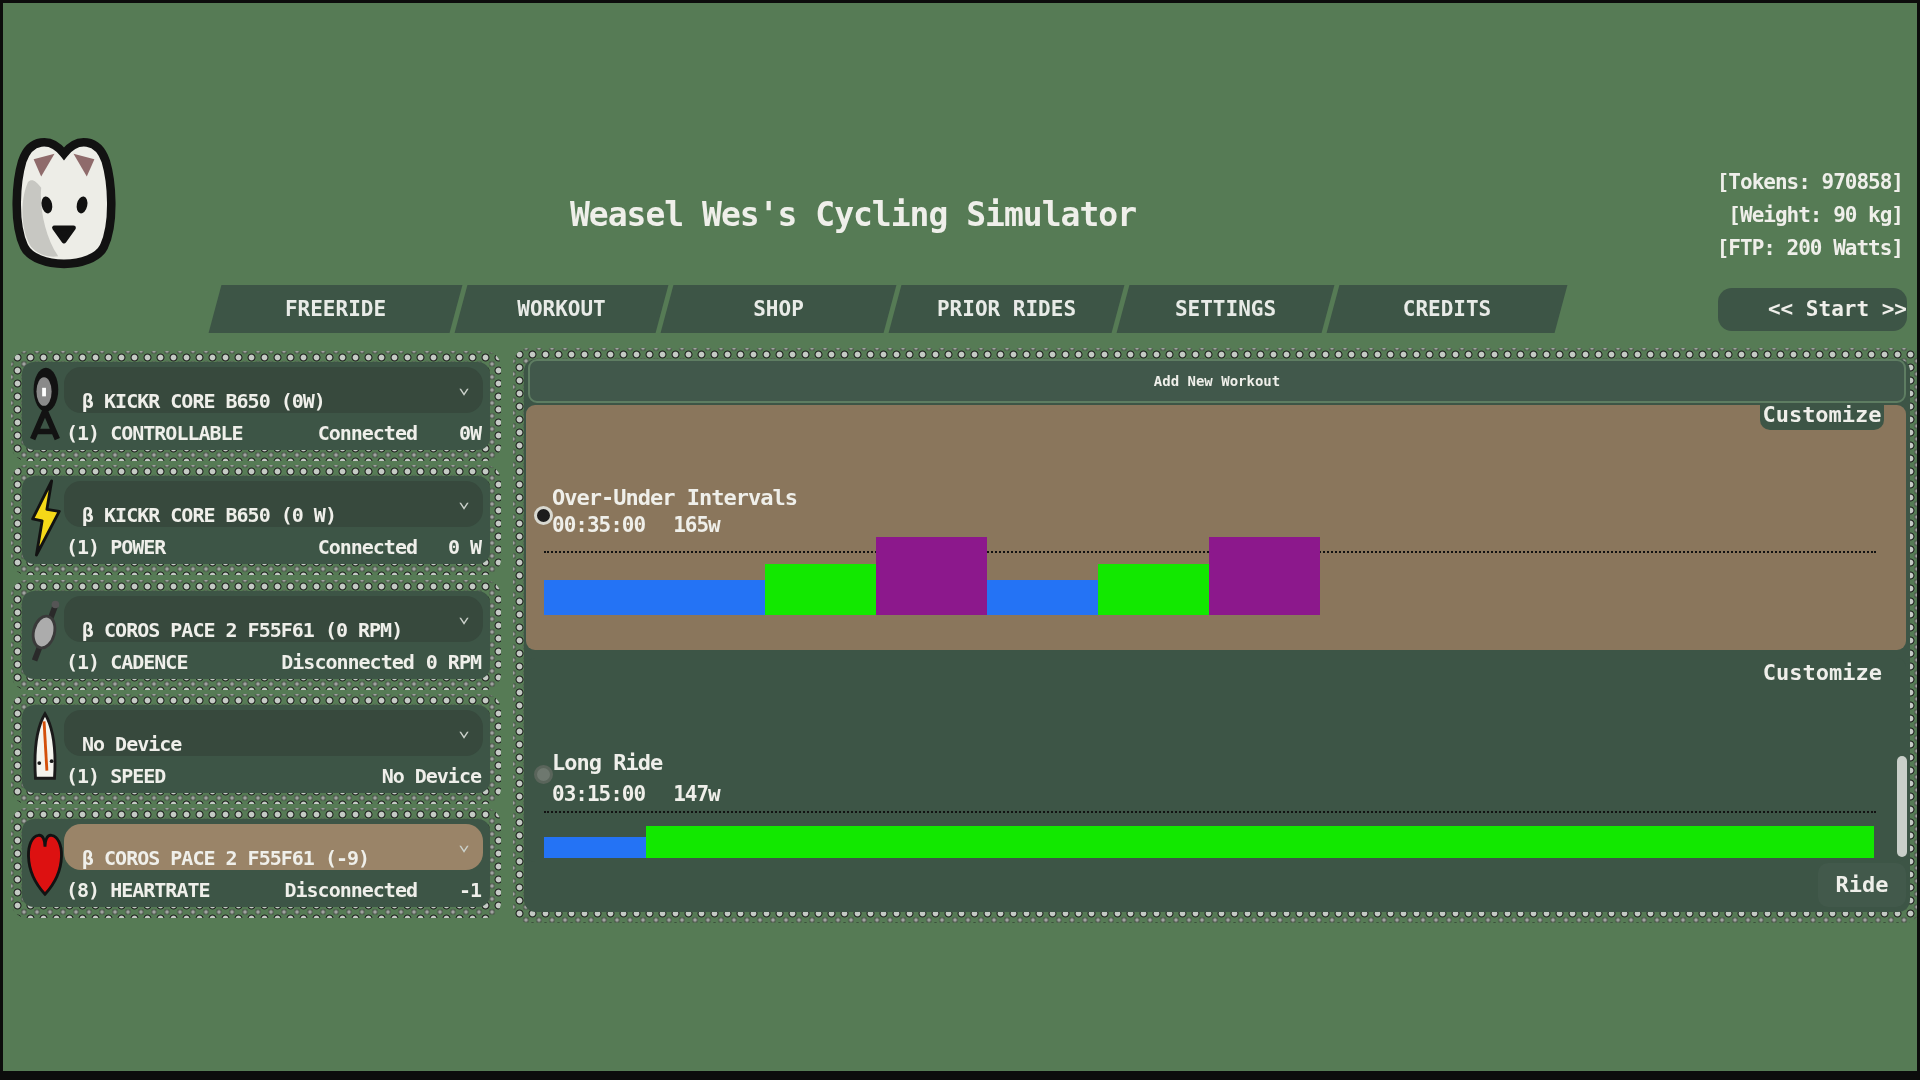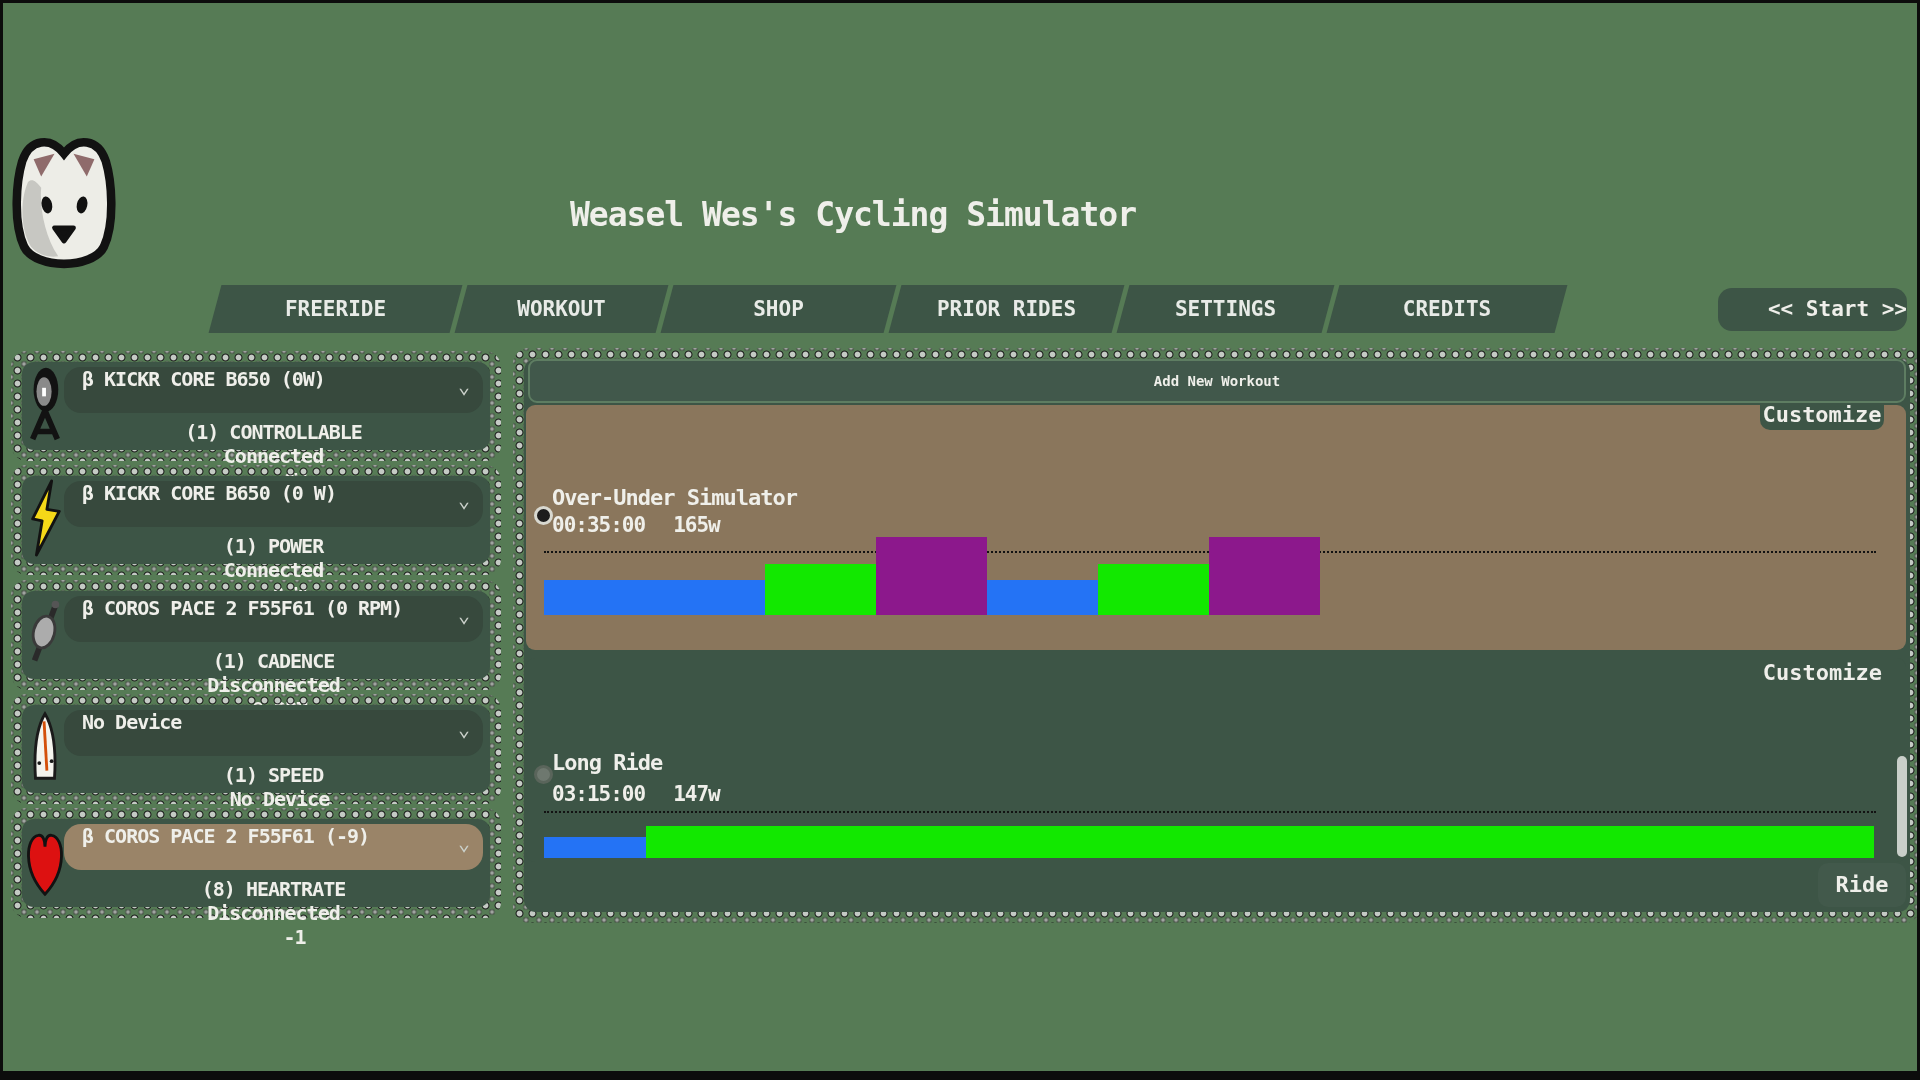--- a/index.html
+++ b/index.html
@@ -31,26 +31,26 @@
       radial-gradient(circle, #C4CAC4 2.4px, #161616 3.4px, rgba(0,0,0,0) 4.4px),
       radial-gradient(circle, #9FA59F 1.7px, #242424 2.5px, rgba(0,0,0,0) 3.1px);
     background-size:13px 13px, 13px 13px;
     background-position:0 0, 6.5px 6.5px;
   }
   .chain-inner { position:relative; width:100%; height:100%; background:#3D5546; border-radius:12px; }
 
   
   .device-icon { position:absolute; left:4px; top:3px; width:38px; height:82px; }
   .device-dropdown { position:absolute; left:42px; top:5px; right:7px; height:46px; background:#37493D;
-    border-radius:17px; cursor:pointer; display:flex; align-items:flex-start; }
+    border-radius:17px; cursor:pointer; display:flex; align-items:flex-end; }
   .device-dropdown.hl { background:#9A8468; }
   .device-dropdown .dd-label { padding-left:18px; font-size:20px; letter-spacing:-1px; white-space:nowrap; }
   .device-dropdown .chev { position:absolute; right:13px; top:7px; font-size:20px; color:#CBD1CB; font-weight:normal; }
   .device-row { position:absolute; left:44px; right:9px; top:58px; height:26px; display:flex;
-    align-items:center; font-size:20px; letter-spacing:-1px; white-space:nowrap;flex-direction:column; }
+    align-items:center; font-size:20px; letter-spacing:-1px; white-space:nowrap; }
   .device-row .d-left { flex:1 1 auto; }
   .device-row .d-status { flex:0 0 auto; text-align:center; }
   .device-row .d-value { flex:0 0 auto; margin-left:12px; min-width:52px; text-align:right; }
 
   
   .add-btn { position:absolute; left:4px; top:0px; right:4px; height:44px; background:#41584B;
     border:2px solid #5E7D62; border-radius:9px; box-sizing:border-box; text-align:center;
     line-height:40px; font-size:14px; cursor:pointer; z-index:5; }
   .wcard { position:absolute; left:2px; width:1380px; border-radius:9px; overflow:hidden; cursor:pointer; }
   .wcard.hl { background:#8A765C; }
@@ -81,20 +81,25 @@
     <path d="M22 52 C14 70 14 100 24 118 C30 128 44 132 54 130 C40 110 34 78 36 58 C30 50 26 48 22 52 Z" fill="#C7C7C2"></path>
     <path d="M28 28 L50 22 L36 46 Z" fill="#8F6B6B"></path>
     <path d="M92 28 L70 22 L84 46 Z" fill="#8F6B6B"></path>
     <ellipse cx="42" cy="76" rx="5.5" ry="9" fill="#111" transform="rotate(-12 42 76)"></ellipse>
     <ellipse cx="79" cy="76" rx="5.5" ry="9" fill="#111" transform="rotate(12 79 76)"></ellipse>
     <path d="M50 100 L70 100 L60 114 Z" fill="#111" stroke="#111" stroke-width="5" stroke-linejoin="round"></path>
   </svg>
 
   <div class="abs page-title">Weasel Wes's Cycling Simulator</div>
 
+  <div class="abs stats">
+    <div>[Tokens: 970858]</div>
+    <div>[Weight: 90 kg]</div>
+    <div>[FTP: 200 Watts]</div>
+  </div>
 
   <div class="abs tabbar" id="tabbar">
       <div class="tab" style="width: 241px;">
         <span>FREERIDE</span>
       </div>
       <div class="tab" style="width: 201px;">
         <span>WORKOUT</span>
       </div>
       <div class="tab" style="width: 223px;">
         <span>SHOP</span>
@@ -203,21 +208,21 @@
       </div>
     </div>
 
   <div class="chain" style="left:510px; top:345px; width:1408px; height:575px;">
     <div class="chain-inner" id="workout-panel">
       <div class="add-btn">Add New Workout</div>
       <div id="cards">
           <div class="wcard hl" style="top: 46px; height: 245px;">
     <div class="customize-btn" style="top:-18px; height:43px; line-height:56px;">Customize</div>
     <div class="w-radio sel" style="top:101px"></div>
-    <div class="w-title" style="top:80px">Over-Under Simulator</div>
+    <div class="w-title" style="top:80px">Over-Under Intervals</div>
     <div class="w-sub" style="top:108px">
       <span>00:35:00</span>
       <span>165w</span>
     </div>
     <div class="ftp-line" style="top:146px"></div>
     <div class="bars" style="bottom:35px">
               <div class="seg" style="width: 221px; height: 35px; background: rgb(36, 115, 245);"></div>
               <div class="seg" style="width: 111px; height: 51px; background: rgb(18, 232, 0);"></div>
               <div class="seg" style="width: 111px; height: 78px; background: rgb(140, 24, 140);"></div>
               <div class="seg" style="width: 111px; height: 35px; background: rgb(36, 115, 245);"></div>

